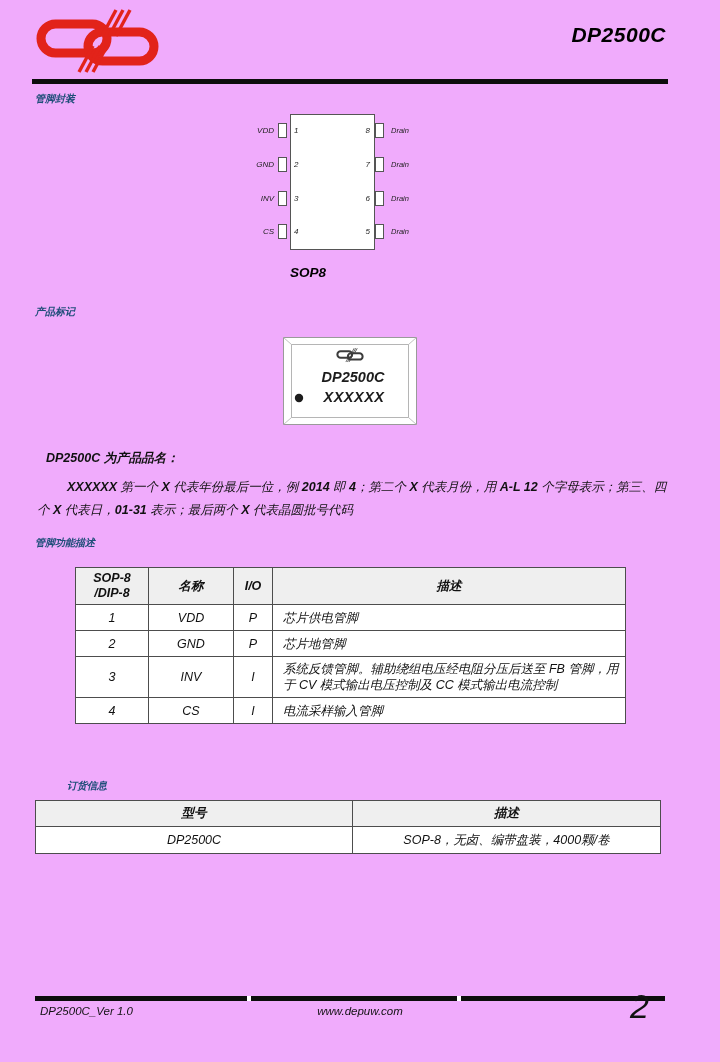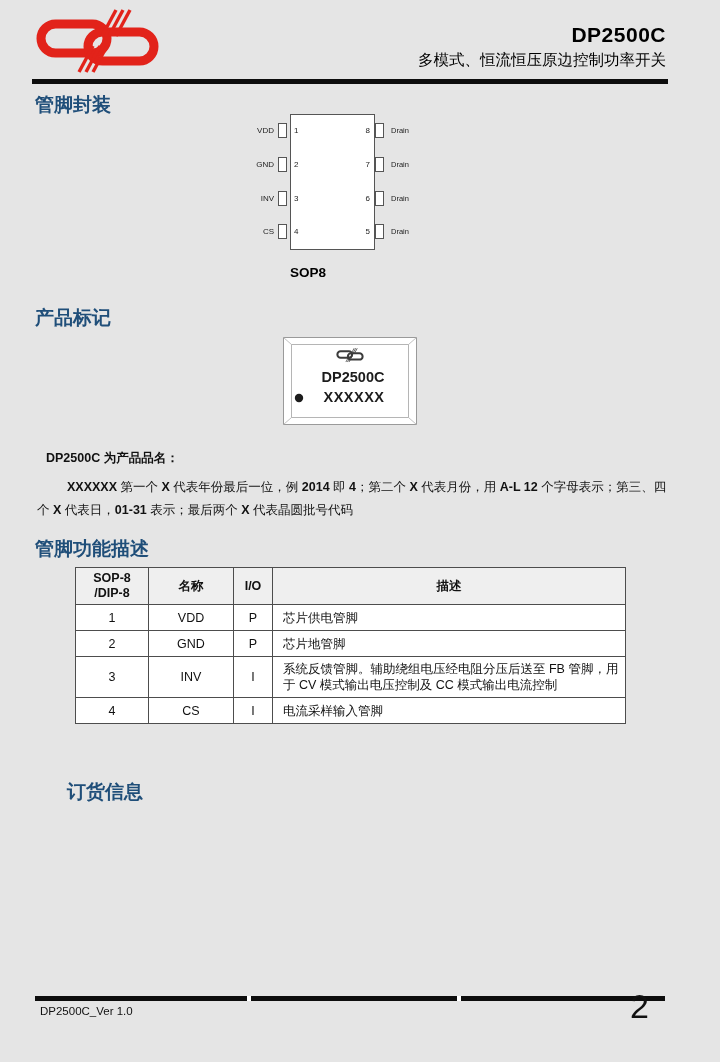--- a/index.html
+++ b/index.html
@@ -4,31 +4,31 @@
 <style>
   * { margin: 0; padding: 0; box-sizing: border-box; }
   html, body { background: #ffffff; }
   body {
     width: 720px; height: 1062px;
     font-family: "Liberation Sans", "DejaVu Sans", sans-serif;
     color: #111;
     position: relative;
     overflow: hidden;
   }
-  .page { position: absolute; inset: 0; background: #e5e5e5; }
+  .page { position: absolute; inset: 0; background: #f0abfc; font-style: italic; }
 
   
   .brand-logo { position: absolute; left: 35px; top: 9px; width: 125px; height: 64px; color: #E2231A; }
   .header-titles { position: absolute; right: 54px; top: 23px; text-align: right; }
   .doc-title { font-size: 21px; font-weight: bold; color: #000; line-height: 24px; letter-spacing: .5px; }
   .doc-subtitle { font-size: 15.5px; color: #000; line-height: 22px; margin-top: 2px; }
   .header-rule { position: absolute; left: 32px; top: 79px; width: 636px; height: 5px; background: #0d0d0d; }
 
   
-  .sec-heading { position: absolute; left: 35px; font-size: 19px; font-weight: bold; color: #1F4E79; }
+  .sec-heading { position: absolute; left: 35px; font-size: 10px; font-weight: bold; color: #1F4E79; }
   #h-pin-package   { top: 92px; }
   #h-marking       { top: 305px; }
   #h-pin-function  { top: 536px; }
   #h-ordering      { top: 779px; margin-left: 32px; }
 
   
   .chip-body { position: absolute; left: 290px; top: 114px; width: 85px; height: 136px;
                border: 1px solid #555; background: #fff; }
   .pins { position: absolute; top: 0; left: 0; }
   .pin-row { position: absolute; display: flex; align-items: center; height: 16px; font-size: 8px; color: #222; }
@@ -108,21 +108,20 @@
         </g>
       </g>
     </symbol>
   </svg>
 
   <svg class="brand-logo" viewBox="0 0 125 64">
     <use href="#dp-logo-shape"></use>
   </svg>
   <div class="header-titles">
     <div class="doc-title">DP2500C</div>
-    <div class="doc-subtitle">多模式、恒流恒压原边控制功率开关</div>
   </div>
   <div class="header-rule"></div>
 
   <div class="sec-heading" id="h-pin-package">管脚封装</div>
 
   <div class="chip-body"></div>
 
   <div class="pins pins-left">
 
   <div class="pin-row">
@@ -233,21 +232,41 @@
           <td>4</td>
           <td>CS</td>
           <td>I</td>
           <td>电流采样输入管脚</td>
         </tr>
       </tbody>
   </table>
 
   <div class="sec-heading" id="h-ordering">订货信息</div>
 
+  <table class="order-table">
+    <colgroup>
+        <col>
+        <col>
+      </colgroup>
+    <thead>
+      <tr>
+        <th>型号</th>
+        <th>描述</th>
+      </tr>
+    </thead>
+    <tbody>
+
+    <tr>
+          <td>DP2500C</td>
+          <td>SOP-8，无卤、编带盘装，4000颗/卷</td>
+        </tr>
+      </tbody>
+  </table>
 
   <div class="footer-rule">
     <span class="rule-gap g1"></span>
     <span class="rule-gap g2"></span>
   </div>
   <div class="footer-version">DP2500C_Ver 1.0</div>
+  <div class="footer-site">www.depuw.com</div>
   <div class="footer-page">2</div>
 
 </div>
 
 </body></html>

